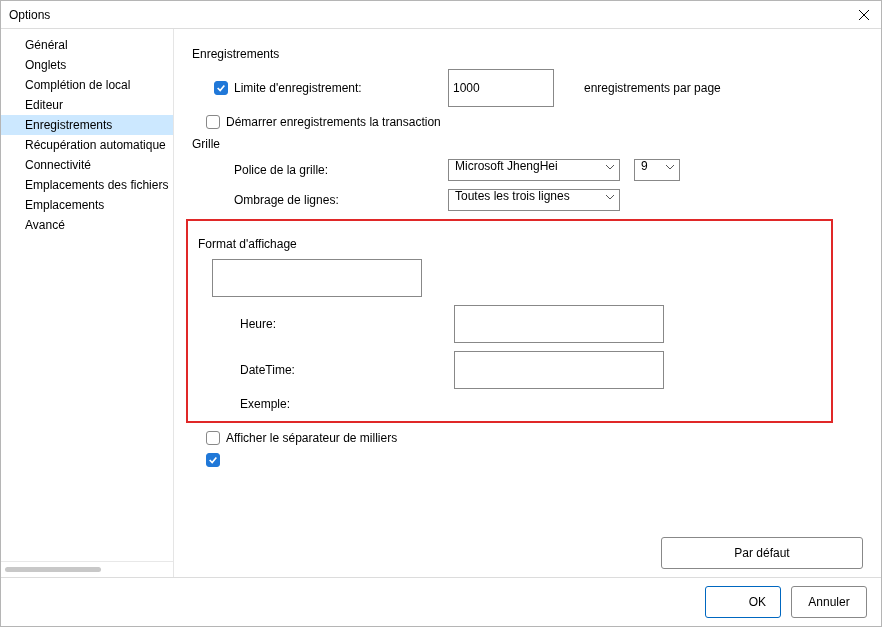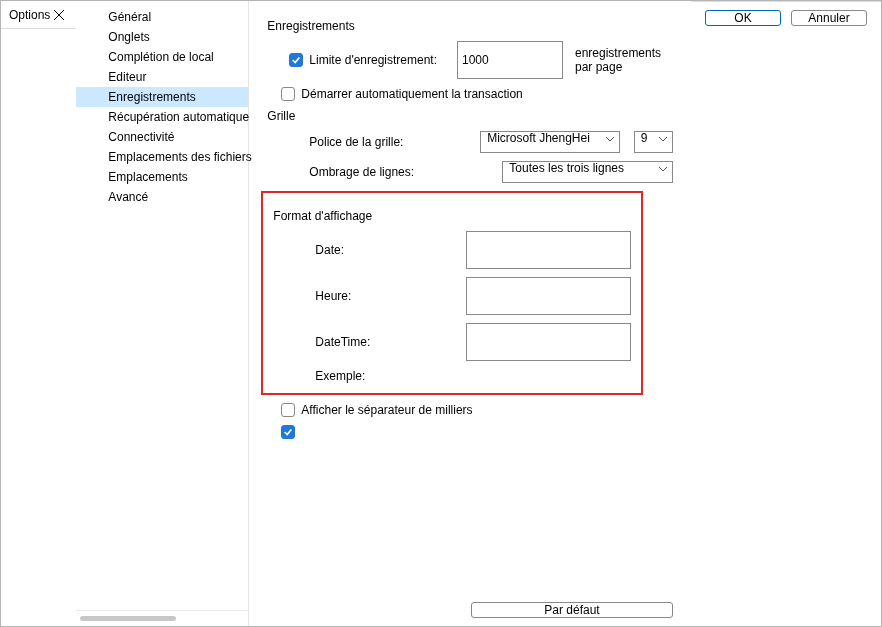--- a/index.html
+++ b/index.html
@@ -14,21 +14,21 @@
       color: #000000;
       width: 882px;
       height: 627px;
       overflow: hidden;
     }
     .window {
       width: 882px;
       height: 627px;
       border: 1px solid #b5b5b5;
       display: flex;
-      flex-direction: row;
+      flex-direction: column;
       background: #ffffff;
     }
     .titlebar {
       height: 28px;
       display: flex;
       align-items: center;
       justify-content: space-between;
       padding: 0 8px 0 8px;
       border-bottom: 1px solid #dcdcdc;
     }
@@ -126,32 +126,33 @@
     .red-box .section-title { margin-top: 10px; }
     .footer-bottom {
       border-top: 1px solid #dcdcdc;
       display: flex;
       justify-content: flex-end;
       padding: 8px 14px;
       gap: 10px;
     }
     .btn {
       min-width: 76px;
-      height: 16px;
+      height: 32px;
       border: 1px solid #888;
       border-radius: 3px;
       background: #ffffff;
       font-size: 12px;
       font-family: inherit;
       cursor: pointer;
       padding: 0 14px;
     }
     .btn.primary {
       border-color: #0067c0;
       color: #000;
+      text-align: right;
     }
     .btn.wide { min-width: 202px; }
     .hscrollbar {
       height: 16px;
       border-top: 1px solid #e8e8e8;
       display:flex;
       align-items:center;
     }
     .hscroll-thumb {
       margin-left: 4px;
@@ -160,21 +161,21 @@
       background: #c8c8c8;
       border-radius: 3px;
     }
     .sidebar-wrap {
       display:flex;
       flex-direction:column;
       width:173px;
       border-right:1px solid #e5e5e5;
     }
     .sidebar-list { flex:1; padding-top:6px; }
-    .sidebar-list .sidebar-item { padding-left:32px; }
+    .sidebar-list .sidebar-item { padding-left:24px; }
   </style>
 </head>
 <body>
 
 <div class="window">
 
   <div class="titlebar">
     <span>Options</span>
     <div class="close-btn">
       <svg viewBox="0 0 12 12">
@@ -210,26 +211,26 @@
       <div class="row">
         <div class="label-col">
           <span class="checkbox checked">
             <svg viewBox="0 0 12 12">
                 <polyline points="2,6 5,9 10,3" fill="none" stroke="#fff" stroke-width="2"></polyline>
               </svg>
           </span>
           <span>Limite d'enregistrement:</span>
         </div>
         <input class="text-input" style="width: 106px;" value="1000">
-        <span style="margin-left:12px">enregistrements par page</span>
+        <span style="margin-left:30px">enregistrements par page</span>
       </div>
 
       <div class="row">
         <span class="checkbox"></span>
-        <span>Démarrer automatiquement la transaction</span>
+        <span>Démarrer enregistrements la transaction</span>
       </div>
 
       <div class="section-title">Grille</div>
 
       <div class="row">
         <div class="label-col" style="padding-left:20px">
             <span>Police de la grille:</span>
           </div>
         <div class="select" style="width:172px">
           <span>Microsoft JhengHei</span>
@@ -242,34 +243,31 @@
           <span class="select-arrow"><svg viewBox="0 0 10 6">
                 <polyline points="1,1 5,5 9,1" fill="none" stroke="#555" stroke-width="1"></polyline>
               </svg></span>
         </div>
       </div>
 
       <div class="row">
         <div class="label-col" style="padding-left:20px">
             <span>Ombrage de lignes:</span>
           </div>
-        <div class="select" style="width:188px">
+        <div class="select" style="width:172px">
           <span>Toutes les trois lignes</span>
           <span class="select-arrow"><svg viewBox="0 0 10 6">
                 <polyline points="1,1 5,5 9,1" fill="none" stroke="#555" stroke-width="1"></polyline>
               </svg></span>
         </div>
       </div>
 
       <div class="red-box">
         <div class="section-title">Format d'affichage</div>
         <div class="row">
-          <div class="label-col" style="padding-left:20px">
-              <span>Date:</span>
-            </div>
           <input class="text-input" style="width: 210px;" value="">
         </div>
         <div class="row">
           <div class="label-col" style="padding-left:20px">
               <span>Heure:</span>
             </div>
           <input class="text-input" style="width: 210px;" value="">
         </div>
         <div class="row">
           <div class="label-col" style="padding-left:20px">

